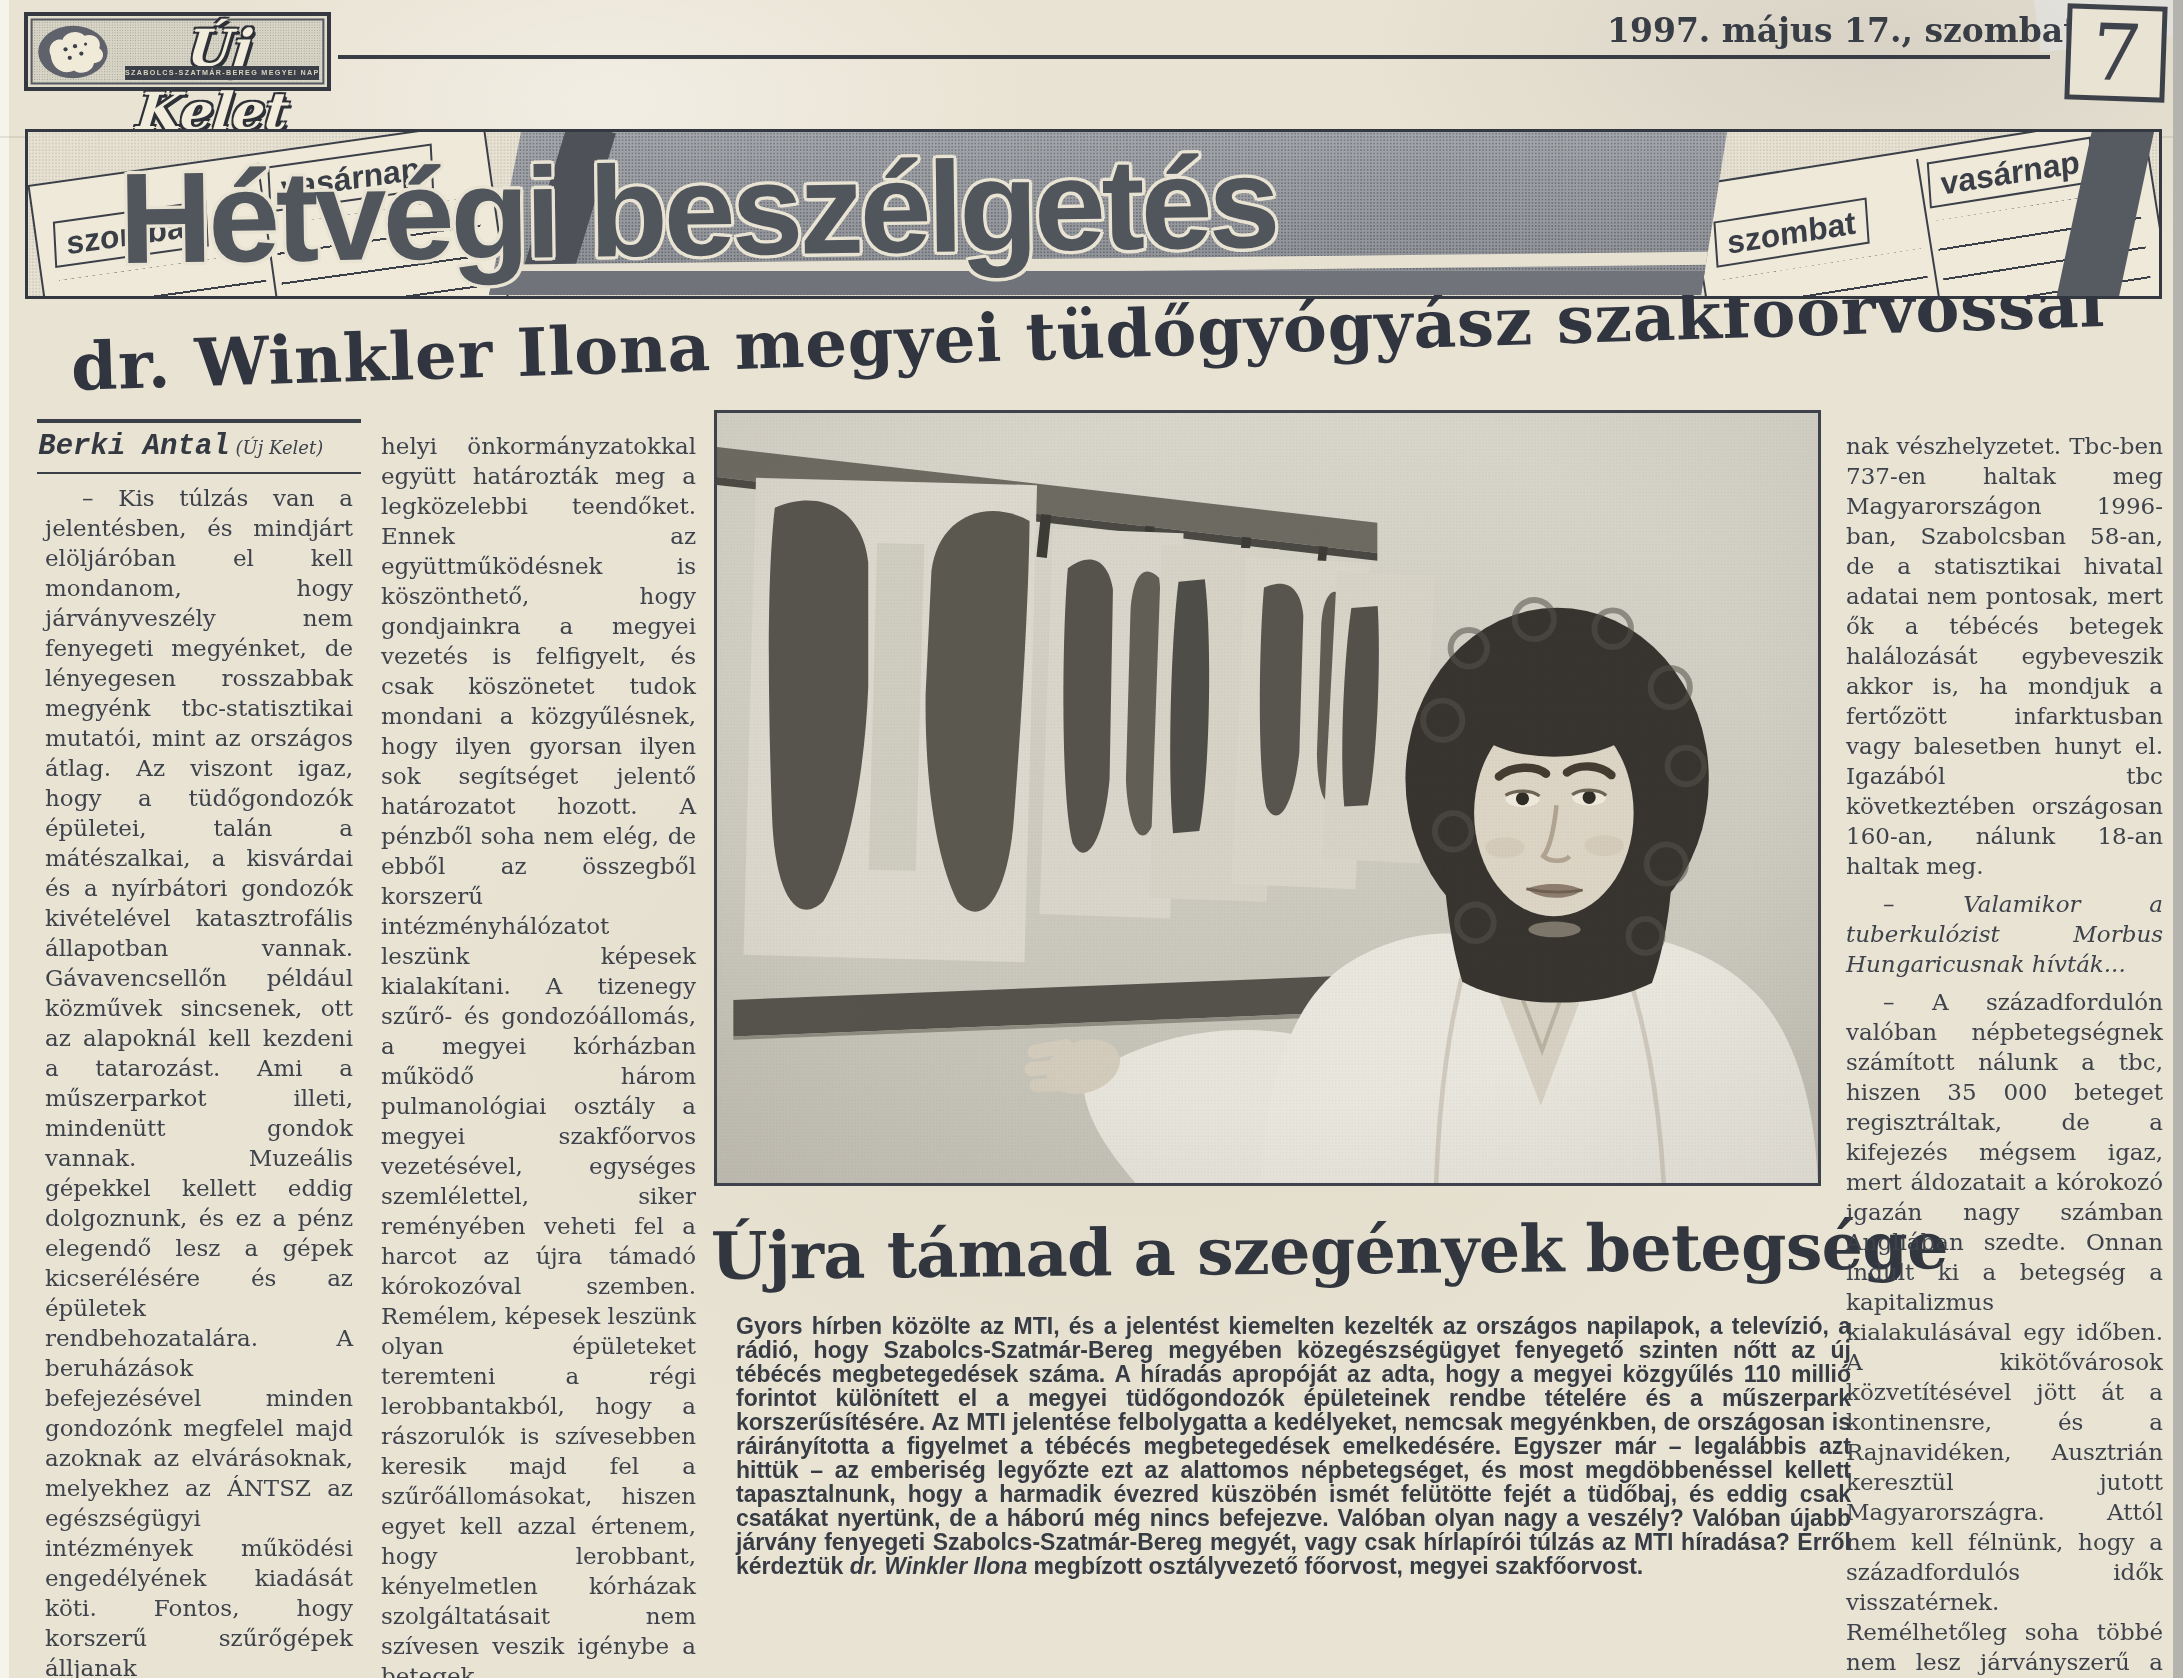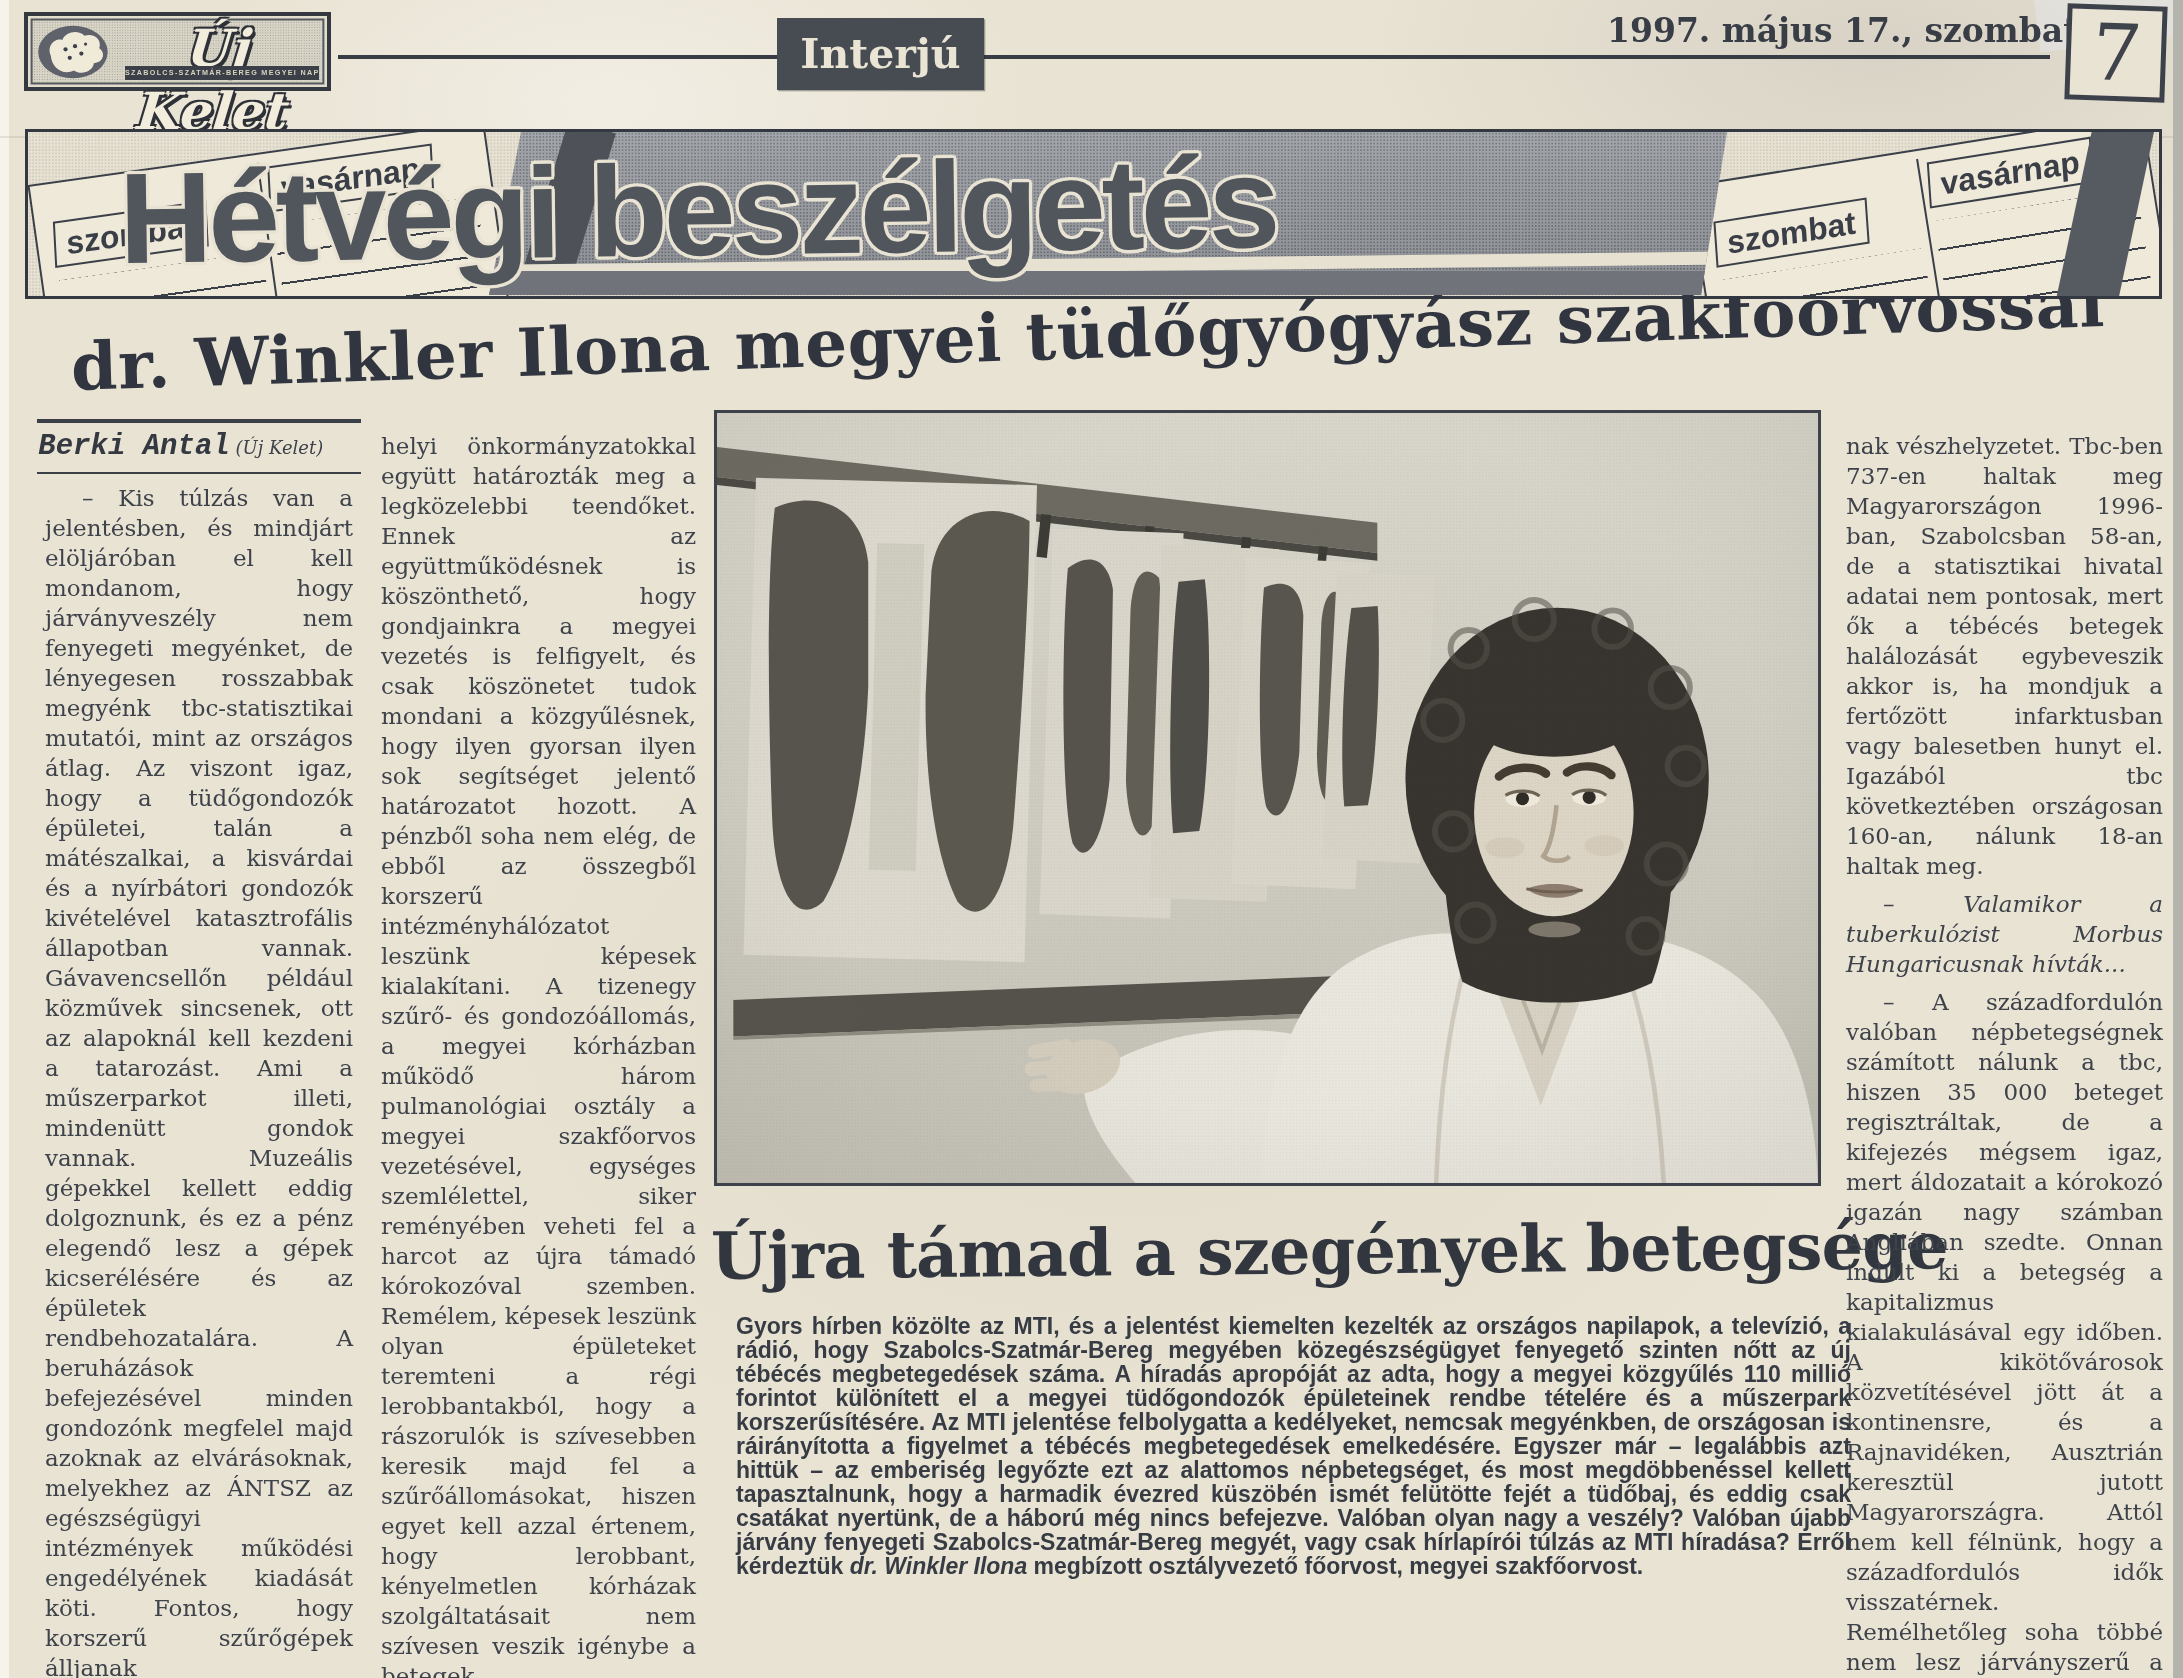--- a/index.html
+++ b/index.html
@@ -164,23 +164,20 @@
         <circle cx="66" cy="66" r="4"></circle>
           <circle cx="96" cy="40" r="3"></circle>
       </g>
     </svg>
     <div class="masthead-title">Új Kelet</div>
     <div class="masthead-bar">SZABOLCS-SZATMÁR-BEREG MEGYEI NAPILAP</div>
   </div>
 
   <div class="rule-a"></div>
   <div class="pagenum-fold"></div>
-  <div class="section-box">
-    <span class="section-label">Interjú</span>
-  </div>
   <div class="date">1997. május 17., szombat</div>
   <div class="pagenum-box">
     <span class="pagenum">7</span>
   </div>
 
   <div class="banner">
     <div class="cal cal-left">
       <div class="cal-page cal-page-sat">
         <span class="cal-tab">szombat</span>
         <div class="cal-lines"></div>

